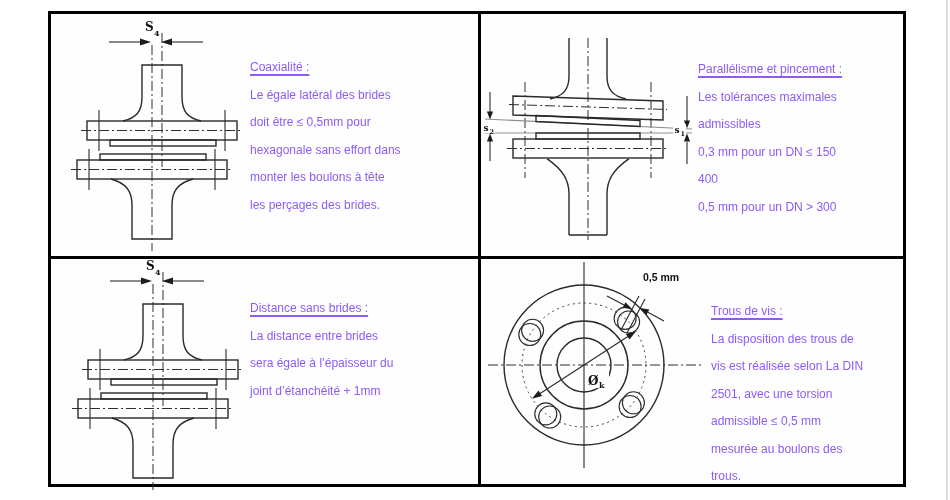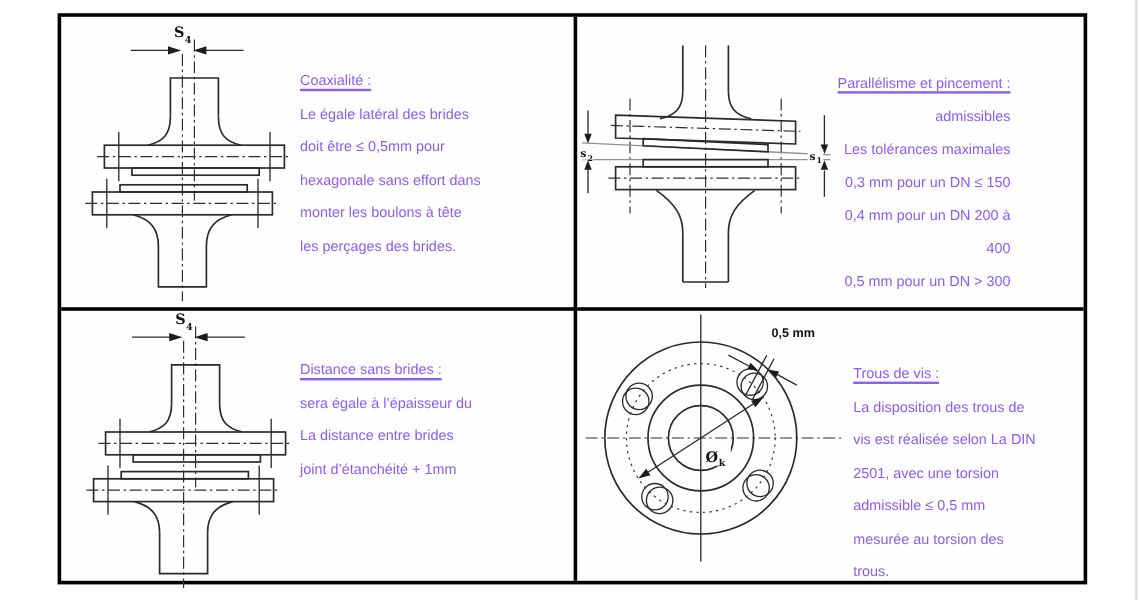--- a/index.html
+++ b/index.html
@@ -22,21 +22,21 @@
   .d-bl{left:3px;top:-5px;}
   .d-br{left:7px;top:1px;}
   .textblock{position:absolute;font-size:12px;line-height:27.5px;color:#8b5cf6;}
   .textblock div{white-space:nowrap;}
   .title{
     text-decoration:underline;
     text-underline-offset:3px;
     text-decoration-thickness:1.5px;
   }
   .tb-tl{left:199px;top:40px;}
-  .tb-tr{left:217px;top:42px;text-align:right;}
+  .tb-tr{left:217px;top:42px;}
   .tb-bl{left:199px;top:36px;}
   .tb-br{left:230px;top:39px;}
   .edge-artifact{position:absolute;left:946px;top:0;width:2px;height:500px;background:#dcdcdc;}
   
   .ln{stroke:#2a2a2a;stroke-width:1.4;fill:none;stroke-linecap:butt;}
   .lnt{stroke:#2a2a2a;stroke-width:1.1;fill:none;}
   .dash{stroke:#2f2f2f;stroke-width:1;fill:none;stroke-dasharray:10 3 2 3;}
   .dot{stroke:#3a3a3a;stroke-width:1;fill:none;stroke-dasharray:2 3.5;}
   .ref{stroke:#8f8f8f;stroke-width:1.1;fill:none;}
   .ah{fill:#1c1c1c;stroke:none;}
@@ -138,24 +138,23 @@
         <polygon class="ah" points="206,98.3 202.9,90.5 209.1,90.5"></polygon>
         <line class="lnt" x1="206" y1="134" x2="206" y2="112"></line>
         <polygon class="ah" points="206,103.6 202.9,111.5 209.1,111.5"></polygon>
         <rect class="wbg" x="192" y="94" width="13" height="11"></rect>
         <text class="svgtxt" x="193.5" y="103" font-size="9">s</text>
         <text class="svgtxt" x="199.5" y="106" font-size="6.5">1</text>
       </g>
     </svg>
     <div class="textblock tb-tr">
       <div class="title">Parallélisme et pincement :</div>
+      <div>Les tolérances maximales</div>
       <div>admissibles</div>
-      <div>Les tolérances maximales</div>
       <div>0,3 mm pour un DN ≤ 150</div>
-      <div>0,4 mm pour un DN 200 à</div>
       <div>400</div>
       <div>0,5 mm pour un DN &gt; 300</div>
     </div>
   </div>
 
   <div class="cell cell-bl">
     <svg class="drawing d-bl" width="200" height="240" viewBox="0 0 200 240">
       <g>
         <text class="svgtxt" x="92" y="16" font-size="12">S</text>
         <text class="svgtxt" x="101" y="21" font-size="8">4</text>
@@ -186,22 +185,22 @@
       </g>
       <g>
         <line class="lnt" x1="46" y1="95" x2="46" y2="136"></line>
         <line class="lnt" x1="172" y1="95" x2="172" y2="136"></line>
         <line class="lnt" x1="36" y1="134" x2="36" y2="175"></line>
         <line class="lnt" x1="162" y1="134" x2="162" y2="175"></line>
       </g>
     </svg>
     <div class="textblock tb-bl">
       <div class="title">Distance sans brides :</div>
+      <div>La distance entre brides</div>
       <div>sera égale à l’épaisseur du</div>
-      <div>La distance entre brides</div>
       <div>joint d’étanchéité + 1mm</div>
     </div>
   </div>
 
   <div class="cell cell-br">
     <svg class="drawing d-br" width="218" height="215" viewBox="0 0 218 215">
       <g>
         <line class="lnt" x1="96" y1="2" x2="96" y2="208" stroke-width="1"></line>
         <line class="dash" x1="0" y1="105" x2="214" y2="105"></line>
       </g>
@@ -238,20 +237,20 @@
         <polygon class="ah" points="152,48 158.5,54.9 161.3,49.6"></polygon>
         <text class="svgtxt-sans" x="155" y="21" font-size="10.5">0,5 mm</text>
       </g>
     </svg>
     <div class="textblock tb-br">
       <div class="title">Trous de vis :</div>
       <div>La disposition des trous de</div>
       <div>vis est réalisée selon La DIN</div>
       <div>2501, avec une torsion</div>
       <div>admissible ≤ 0,5 mm</div>
-      <div>mesurée au torsion des</div>
+      <div>mesurée au boulons des</div>
       <div>trous.</div>
     </div>
   </div>
 
 </div>
 
 <div class="edge-artifact"></div>
 
 </body></html>

